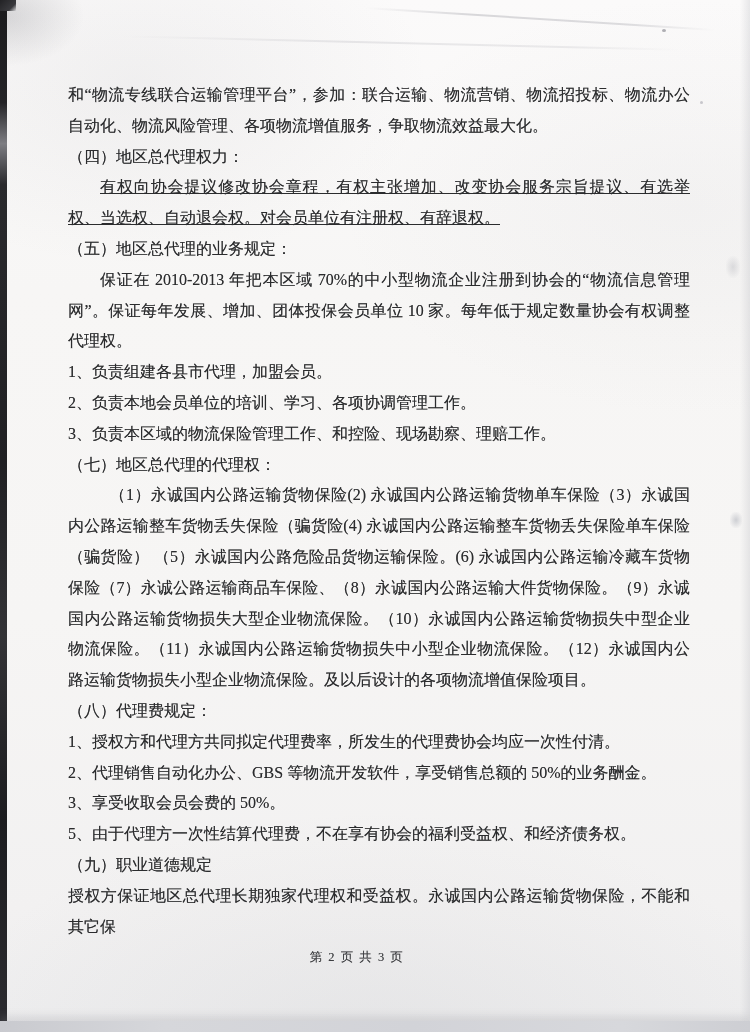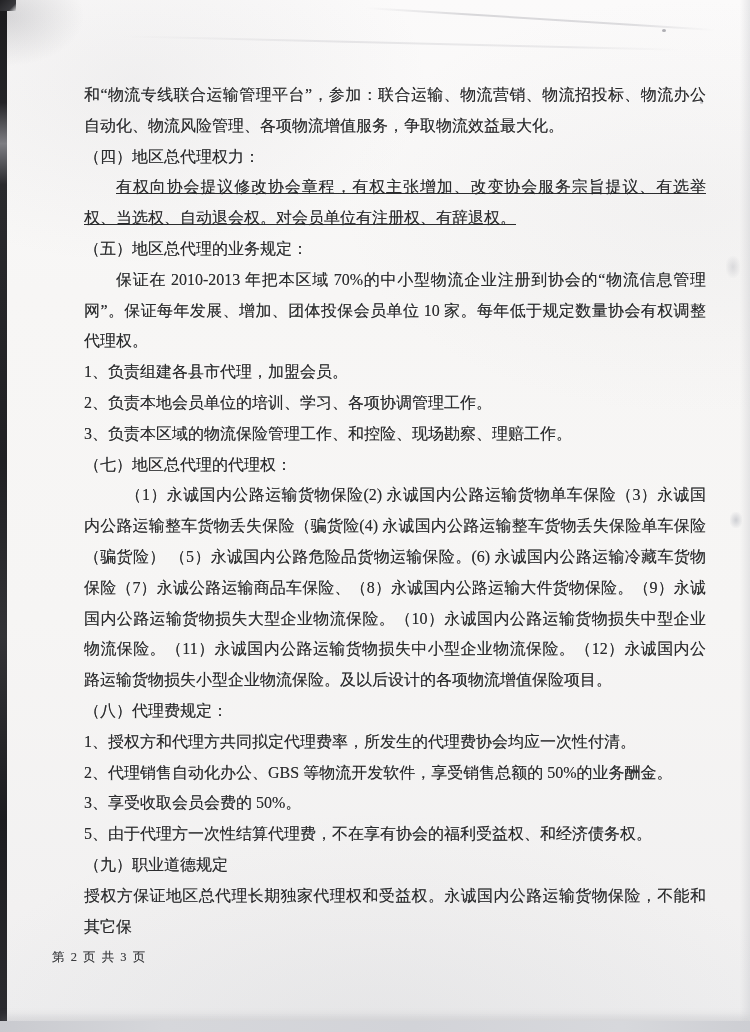--- a/index.html
+++ b/index.html
@@ -80,38 +80,39 @@
   .speck-1 { position: absolute; left: 662px; top: 29px; width: 4px; height: 3px; background: #8f8f96; border-radius: 50%; opacity: .7; }
   .speck-2 { position: absolute; left: 700px; top: 101px; width: 3px; height: 3px; background: #a9a9b0; border-radius: 50%; opacity: .6; }
   .smudge-1 { position: absolute; left: 730px; top: 512px; width: 12px; height: 16px;
     background: radial-gradient(7px 9px at 50% 50%, rgba(130,135,150,0.35), rgba(130,135,150,0)); }
   .smudge-2 { position: absolute; left: 726px; top: 256px; width: 14px; height: 22px;
     background: radial-gradient(8px 12px at 50% 50%, rgba(150,152,162,0.28), rgba(150,152,162,0)); }
 
   
   .content {
     position: absolute;
-    left: 84px; top: 80px;
+    left: 68px; top: 80px;
     width: 622px;
     color: #2b2c2e;
     font-size: 16px;
     line-height: 30.8px;
     text-shadow: 0 0 0.6px rgba(43,44,46,0.55);
   }
   .content p {
     margin: 0;
     text-align: justify;
     text-justify: inter-ideograph;
     word-break: break-all;
   }
 
   .footer {
     position: absolute;
-    left: 80px; top: 947px;
+    left: 74px; top: 947px;
     width: 622px;
+    text-align: center;
     transform: translateX(-28px);
     color: #3c3d40;
     font-size: 12.5px;
     letter-spacing: 1.5px;
     line-height: 20px;
     text-shadow: 0 0 0.5px rgba(60,61,64,0.5);
   }
 </style>
 </head>
 <body>

